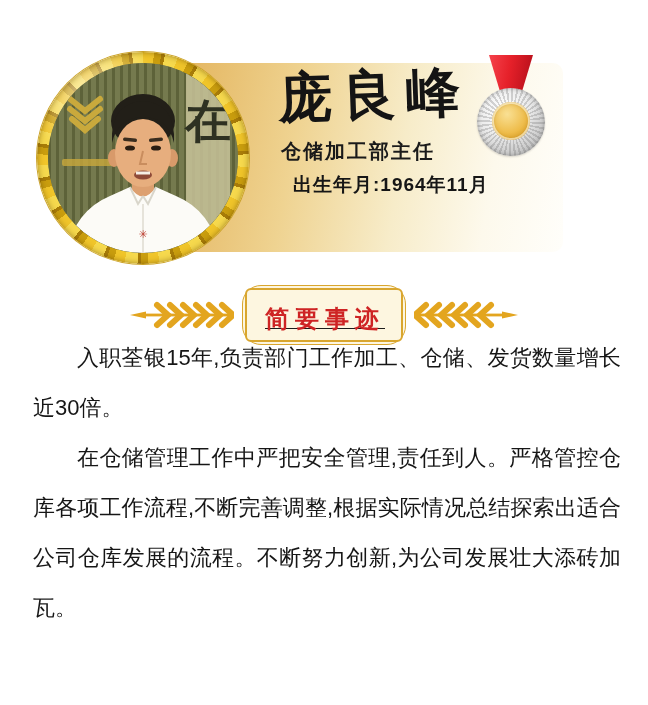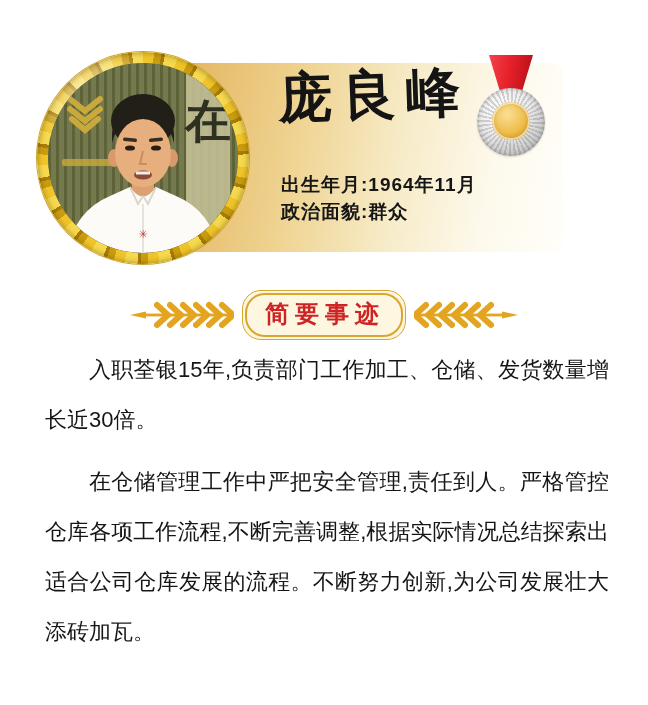--- a/index.html
+++ b/index.html
@@ -23,21 +23,21 @@
     position:absolute;left:278px;top:58px;width:210px;
     font-family:"DejaVu Serif","Liberation Serif",serif;font-weight:bold;
     font-size:54px;line-height:72px;letter-spacing:10px;color:#141414;
     transform:rotate(-2deg);white-space:nowrap;
   }
   .person-title{
     position:absolute;left:281px;top:138px;font-size:20px;font-weight:bold;
     letter-spacing:2px;color:#1a1a1a;
   }
   .info-list{position:absolute;left:281px;top:171px;font-size:19px;font-weight:bold;line-height:27px;color:#161616;}
-  .info-row{white-space:nowrap;letter-spacing:1px;}
+  .info-row{white-space:nowrap;letter-spacing:1px;margin-left:12px;}
 
   
   .photo-frame{
     position:absolute;left:37px;top:52px;width:212px;height:212px;border-radius:50%;
     background:
       radial-gradient(circle at 30% 25%, rgba(255,255,255,.45) 0 12%, transparent 30%),
       repeating-conic-gradient(var(--frame-gold) 0 6deg,#c99d0e 6deg 10deg,var(--frame-gold-dark) 10deg 12deg,#f6d94d 12deg 19deg);
     box-shadow:0 0 0 1px #caa22a, inset 0 0 6px rgba(90,60,0,.55);
   }
   .photo-inner{
@@ -67,31 +67,32 @@
 
   
   .section-header{
     position:absolute;left:0;top:294px;width:648px;height:42px;
     display:flex;align-items:center;justify-content:center;gap:8px;
   }
   .wheat{width:104px;height:30px;flex:0 0 auto;}
   .wheat.flip{transform:scaleX(-1);}
   .badge-outer{border:1.5px solid var(--badge-border);border-radius:19px;padding:2px;background:var(--badge-bg);}
   .badge-inner{
-    border:2px solid var(--badge-border);border-radius:20px;background:var(--badge-bg);
-    padding:3px 16px 5px 18px;
+    border:2px solid var(--badge-border);border-radius:6px;background:var(--badge-bg);
+    padding:13px 16px 5px 18px;
+    text-decoration:underline;
   }
   .badge-text{font-size:24px;font-weight:bold;color:var(--badge-red);letter-spacing:6px;white-space:nowrap;}
 
   
   .article{
     position:absolute;left:33px;right:27px;top:333px;
     font-size:22px;line-height:50px;text-align:justify;color:#161616;font-weight:500;
   }
-  .article p{margin:12px;text-indent:2em;}
+  .article p{margin:0;text-indent:2em;}
 </style>
 </head>
 <body>
 
 <div id="page">
 
   <div class="card"></div>
 
   <div class="photo-frame">
     <div class="photo-inner">
@@ -137,24 +138,24 @@
             <path d="M82,124 L90,141 L95,133 M108,124 L100,141 L95,133" stroke="#d9d6cb" stroke-width="2" fill="none"></path>
             <line x1="95" y1="141" x2="95" y2="190" stroke="#e6e3da" stroke-width="2"></line>
             <text x="95" y="175" font-size="11" fill="#c04437" text-anchor="middle">✳</text>
           </g>
         </g>
       </svg>
     </div>
   </div>
 
   <div class="person-name">庞良峰</div>
+  <div class="person-title">仓储加工部主任</div>
 
   <div class="info-list">
     <div class="info-row"><span>出生年月</span><span>:</span><span>1964年11月</span></div>
-    <div class="info-row"><span>政治面貌</span><span>:</span><span>群众</span></div>
   </div>
 
   <div class="medal">
     <div class="medal-ribbon"></div>
     <div class="medal-disc"></div>
     <div class="medal-core"></div>
   </div>
 
   <div class="section-header">
     <svg class="wheat" viewBox="0 0 104 30">

